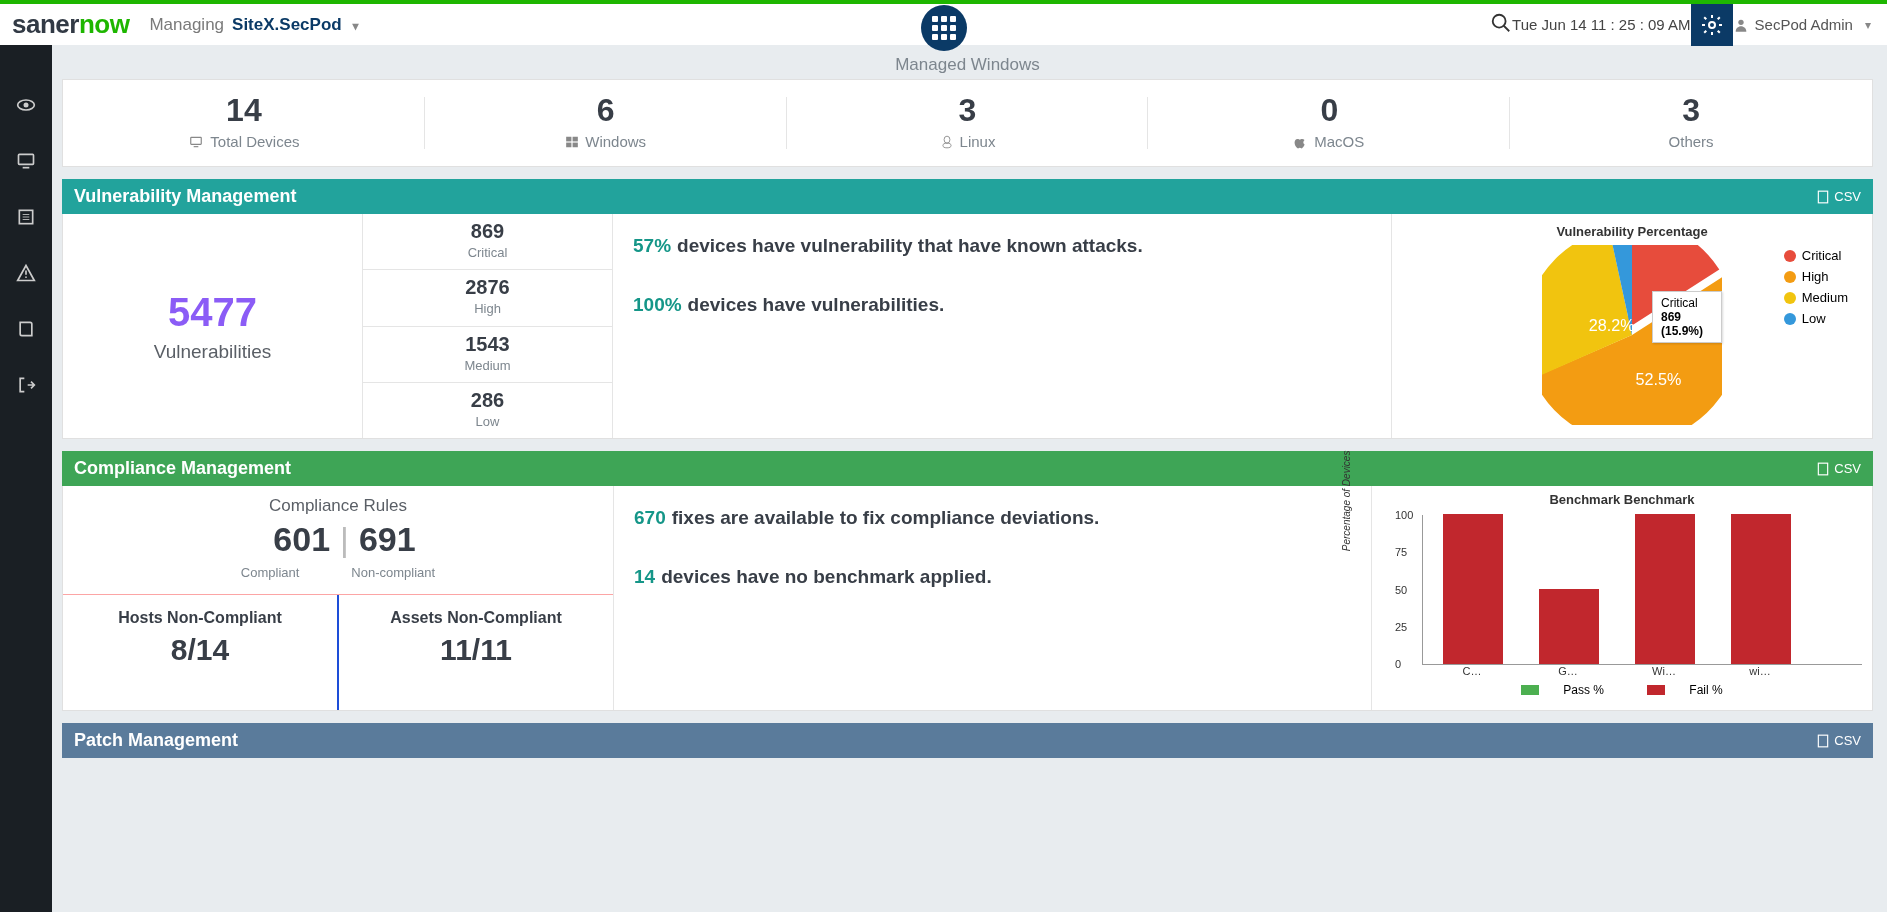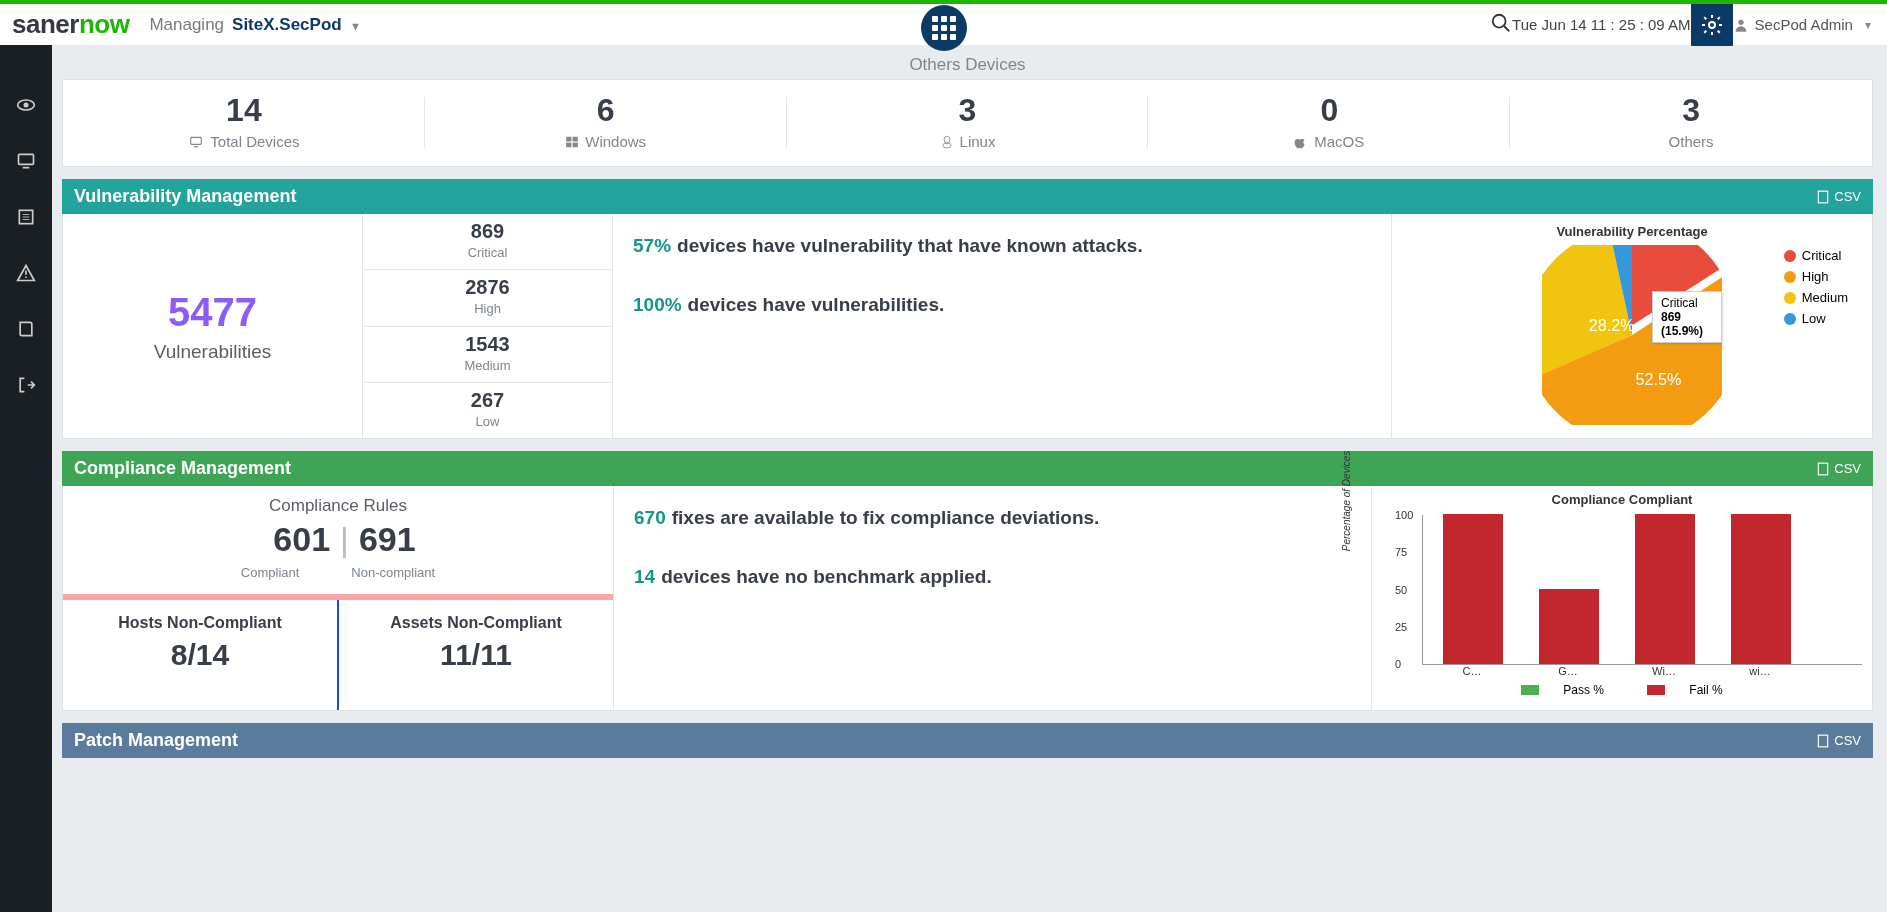--- a/index.html
+++ b/index.html
@@ -49,21 +49,21 @@
 .stmt .pct { color:#159688; font-size:19px; font-weight:700; margin-right:6px; }
 .vuln-chart { width:480px; position:relative; padding:10px; }
 .chart-title { text-align:center; font-size:13px; font-weight:700; color:#333; }
 .pie-wrap { position:relative; width:180px; height:180px; margin:6px auto 0; }
 .legend { position:absolute; right:24px; top:34px; font-size:13px; }
 .legend div { display:flex; align-items:center; gap:6px; margin-bottom:6px; }
 .legend .sw { width:12px; height:12px; border-radius:6px; }
 .tooltip { position:absolute; background:#fff; border:1px solid #ccc; padding:4px 8px; font-size:12px; box-shadow:1px 1px 2px rgba(0,0,0,0.15); }
 
 .comp-left { width:550px; display:flex; flex-direction:column; }
-.comp-rules { text-align:center; padding:10px 0 14px; border-bottom:6px solid #fca5a5; }
+.comp-rules { text-align:center; padding:10px 0 14px; border-bottom:1px solid #fca5a5; }
 .comp-rules .hdr { color:#5a5f66; font-size:17px; margin-bottom:4px; }
 .comp-rules .nums { font-size:34px; font-weight:700; color:#383e47; display:flex; justify-content:center; gap:10px;padding-left:13px; }
 .comp-rules .nums .div { color:#bbb; font-weight:400; }
 .comp-rules .subs { display:flex; justify-content:center; gap:52px; font-size:13px; color:#7d868e; margin-top:6px; }
 .comp-bottom { display:flex; flex:1; }
 .comp-box { flex:1; text-align:center; padding:14px 0; }
 .comp-box:first-child { border-right:2px solid #1d4ed8; }
 .comp-box .t { font-size:16px; font-weight:700; color:#383e47; }
 .comp-box .n { font-size:30px; font-weight:700; color:#383e47; margin-top:6px; }
 .comp-mid { flex:1; padding:18px 20px; border-left:1px solid #e5e5e5; border-right:1px solid #e5e5e5; }
@@ -152,21 +152,21 @@
       </svg></span>
   <span class="ico"><svg width="20" height="20" viewBox="0 0 24 24">
         <path d="M5 4h12a2 2 0 012 2v14H7a2 2 0 01-2-2z" fill="none" stroke="#ccc" stroke-width="2"></path>
       </svg></span>
   <span class="ico"><svg width="20" height="20" viewBox="0 0 24 24">
         <path d="M10 4H5v16h5M14 12h7M18 8l4 4-4 4" fill="none" stroke="#ccc" stroke-width="2"></path>
       </svg></span>
 </div>
 
 <div class="main">
-  <div class="md-hdr">Others Devices</div>
+  <div class="md-hdr">Managed Windows</div>
   <div class="stat-row">
     <div class="stat">
       <div class="num">14</div>
       <div class="lbl">
           <svg class="mini-ico" width="16" height="14" viewBox="0 0 24 24">
             <rect x="3" y="4" width="18" height="12" rx="1" fill="none" stroke="#888" stroke-width="2"></rect>
             <line x1="8" y1="20" x2="16" y2="20" stroke="#888" stroke-width="2"></line>
           </svg>
           <span>Total Devices</span>
         </div>
@@ -232,21 +232,21 @@
           </div>
         <div class="sev">
             <div class="n">2876</div>
             <div class="t">High</div>
           </div>
         <div class="sev">
             <div class="n">1543</div>
             <div class="t">Medium</div>
           </div>
         <div class="sev">
-            <div class="n">267</div>
+            <div class="n">286</div>
             <div class="t">Low</div>
           </div>
       </div>
       <div class="vuln-txt">
         <div class="stmt"><span class="pct">57%</span><span>devices have vulnerability that have known attacks.</span></div>
         <div class="stmt"><span class="pct">100%</span><span>devices have vulnerabilities.</span></div>
       </div>
       <div class="vuln-chart">
         <div class="chart-title">Vulnerability Percentage</div>
         <div class="pie-wrap">
@@ -319,21 +319,21 @@
             <div class="t">Assets Non-Compliant</div>
             <div class="n">11/11</div>
           </div>
         </div>
       </div>
       <div class="comp-mid">
         <div class="stmt"><span class="pct">670</span><span>fixes are available to fix compliance deviations.</span></div>
         <div class="stmt"><span class="pct">14</span><span>devices have no benchmark applied.</span></div>
       </div>
       <div class="comp-chart">
-        <div class="chart-title">Compliance Compliant</div>
+        <div class="chart-title">Benchmark Benchmark</div>
         <div style="position:relative;">
           <span class="ylbl">Percentage of Devices</span>
           <div class="bars-area">
             <span class="ytick" style="bottom:100%">100</span>
             <span class="ytick" style="bottom:75%">75</span>
             <span class="ytick" style="bottom:50%">50</span>
             <span class="ytick" style="bottom:25%">25</span>
             <span class="ytick" style="bottom:0">0</span>
             <div class="bar-row">
               <div class="bar" style="height:150px"></div>

